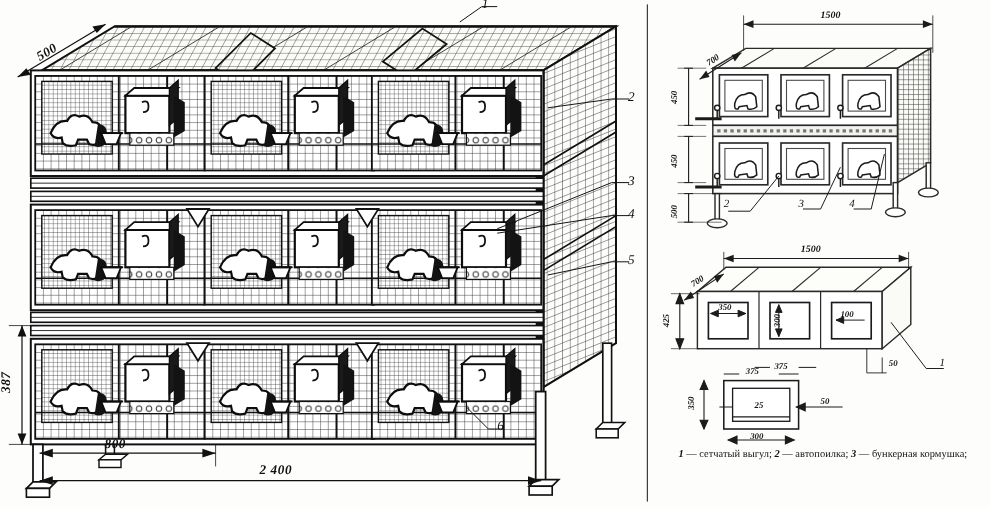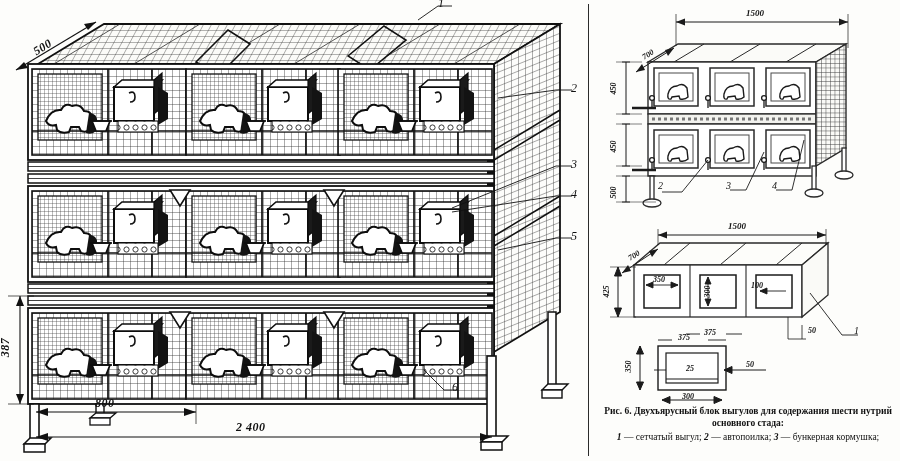--- a/index.html
+++ b/index.html
@@ -419,21 +419,21 @@
         </g>
 
         <path d="M214 78 L246 120 L262 120" stroke="#1b1b1b" stroke-width="0.9" fill="none"></path>
       </svg>
 
       <div class="abs dim-sm" style="left:132px;top:6px;">1500</div>
       <div class="abs dim-xs" style="left:32px;top:36px;transform:rotate(-32deg);">700</div>
       <div class="abs dim-xs" style="left:4px;top:72px;transform:rotate(-90deg);">425</div>
       <div class="abs dim-xs" style="left:57px;top:60px;">350</div>
       <div class="abs dim-xs" style="left:105px;top:72px;transform:rotate(-90deg);">300</div>
-      <div class="abs dim-xs" style="left:155px;top:66px;">100</div>
+      <div class="abs dim-xs" style="left:168px;top:66px;">100</div>
       <div class="abs dim-xs" style="left:108px;top:113px;">375</div>
       <div class="abs dim-xs" style="left:212px;top:111px;">50</div>
       <div class="abs lbl-sm" style="left:258px;top:110px;">1</div>
     </div>
 
     <div class="abs" style="left:0;top:338px;width:304px;height:70px;">
       <svg width="304" height="70" viewBox="0 0 304 70">
 
         <rect x="62" y="8" width="68" height="44" fill="#fff" stroke="#1b1b1b" stroke-width="1.4"></rect>
         <rect x="70" y="15" width="52" height="30" fill="#fff" stroke="#1b1b1b" stroke-width="1.2"></rect>
@@ -467,22 +467,18 @@
 
       <div class="abs dim-xs" style="left:82px;top:-5px;">375</div>
       <div class="abs dim-xs" style="left:26px;top:24px;transform:rotate(-90deg);">350</div>
       <div class="abs dim-xs" style="left:50px;top:26px;margin-left:40px;">25</div>
       <div class="abs dim-xs" style="left:150px;top:22px;">50</div>
       <div class="abs dim-xs" style="left:86px;top:54px;">300</div>
     </div>
   </div>
 
   <div class="abs" id="figure-caption">
-    <div class="cap-title">
-      <span>Рис. 6.</span>
-      <span>Двухъярусный блок выгулов для содержания шести нутрий основного стада:</span>
-    </div>
     <div class="cap-legend">
       <i>1</i><span> — сетчатый выгул; </span><i>2</i><span> — автопоилка; </span><i>3</i><span> — бункерная кормушка;</span>
     </div>
   </div>
 
 </div>
 
 </body></html>

